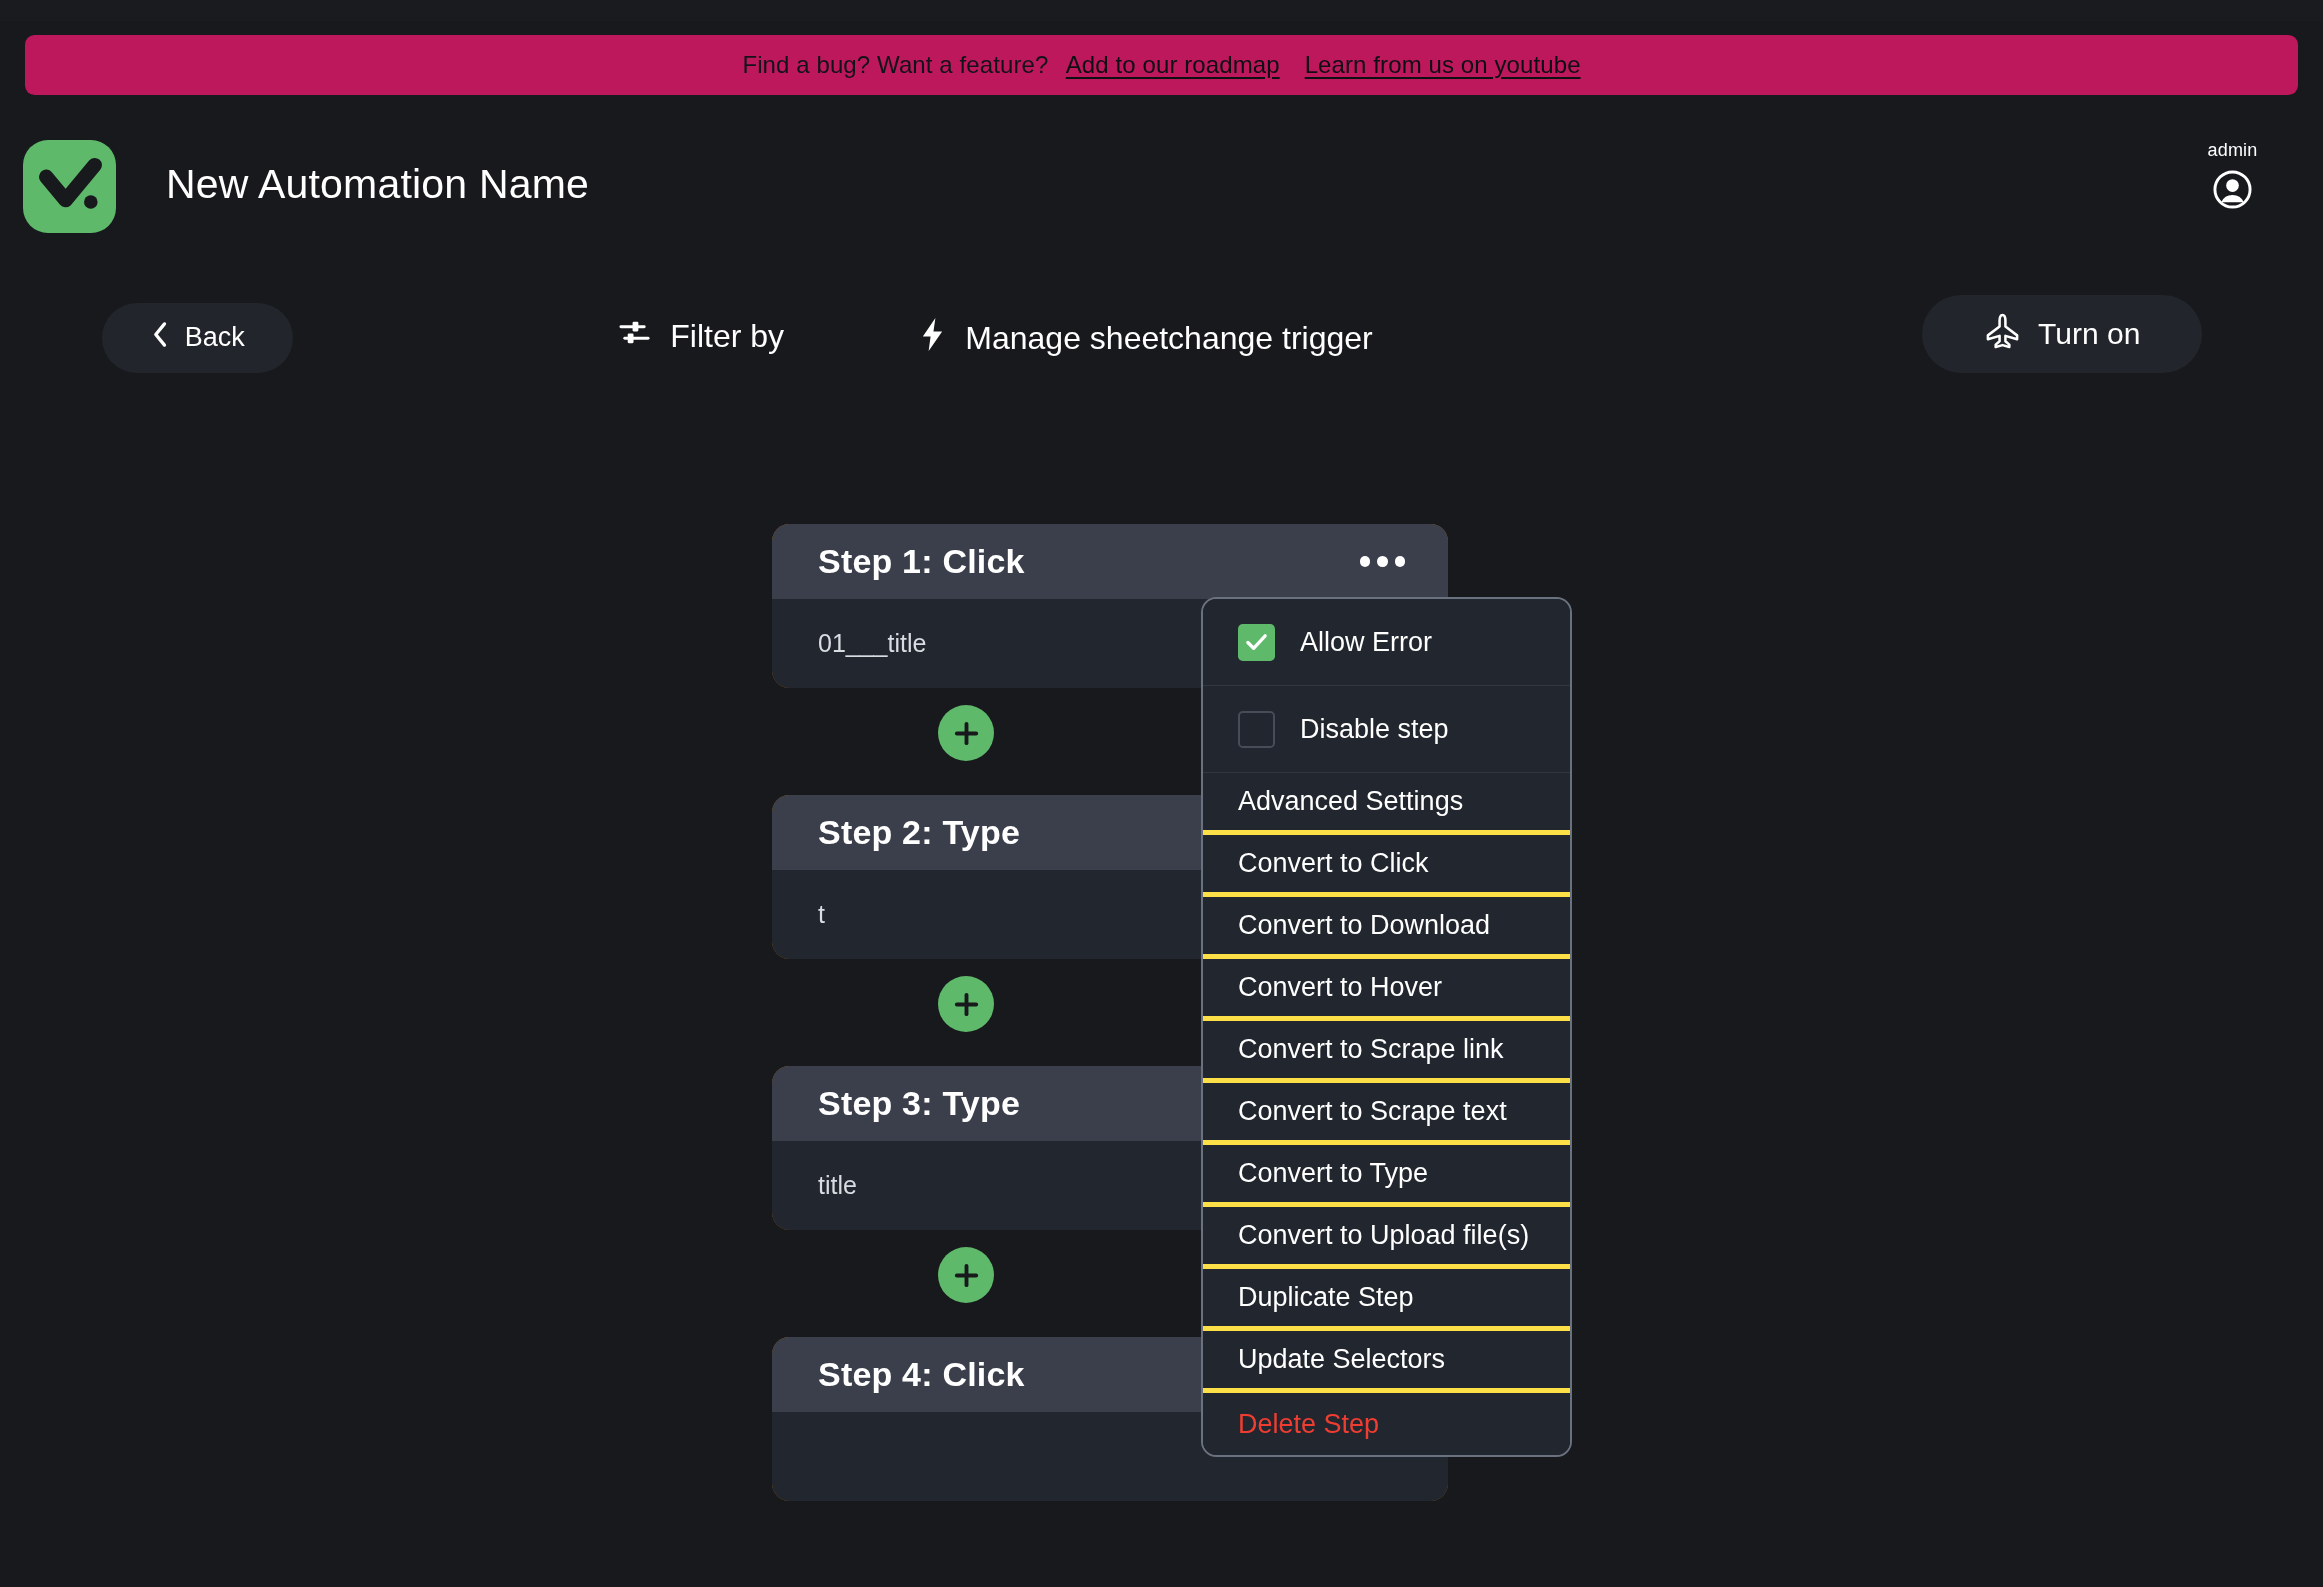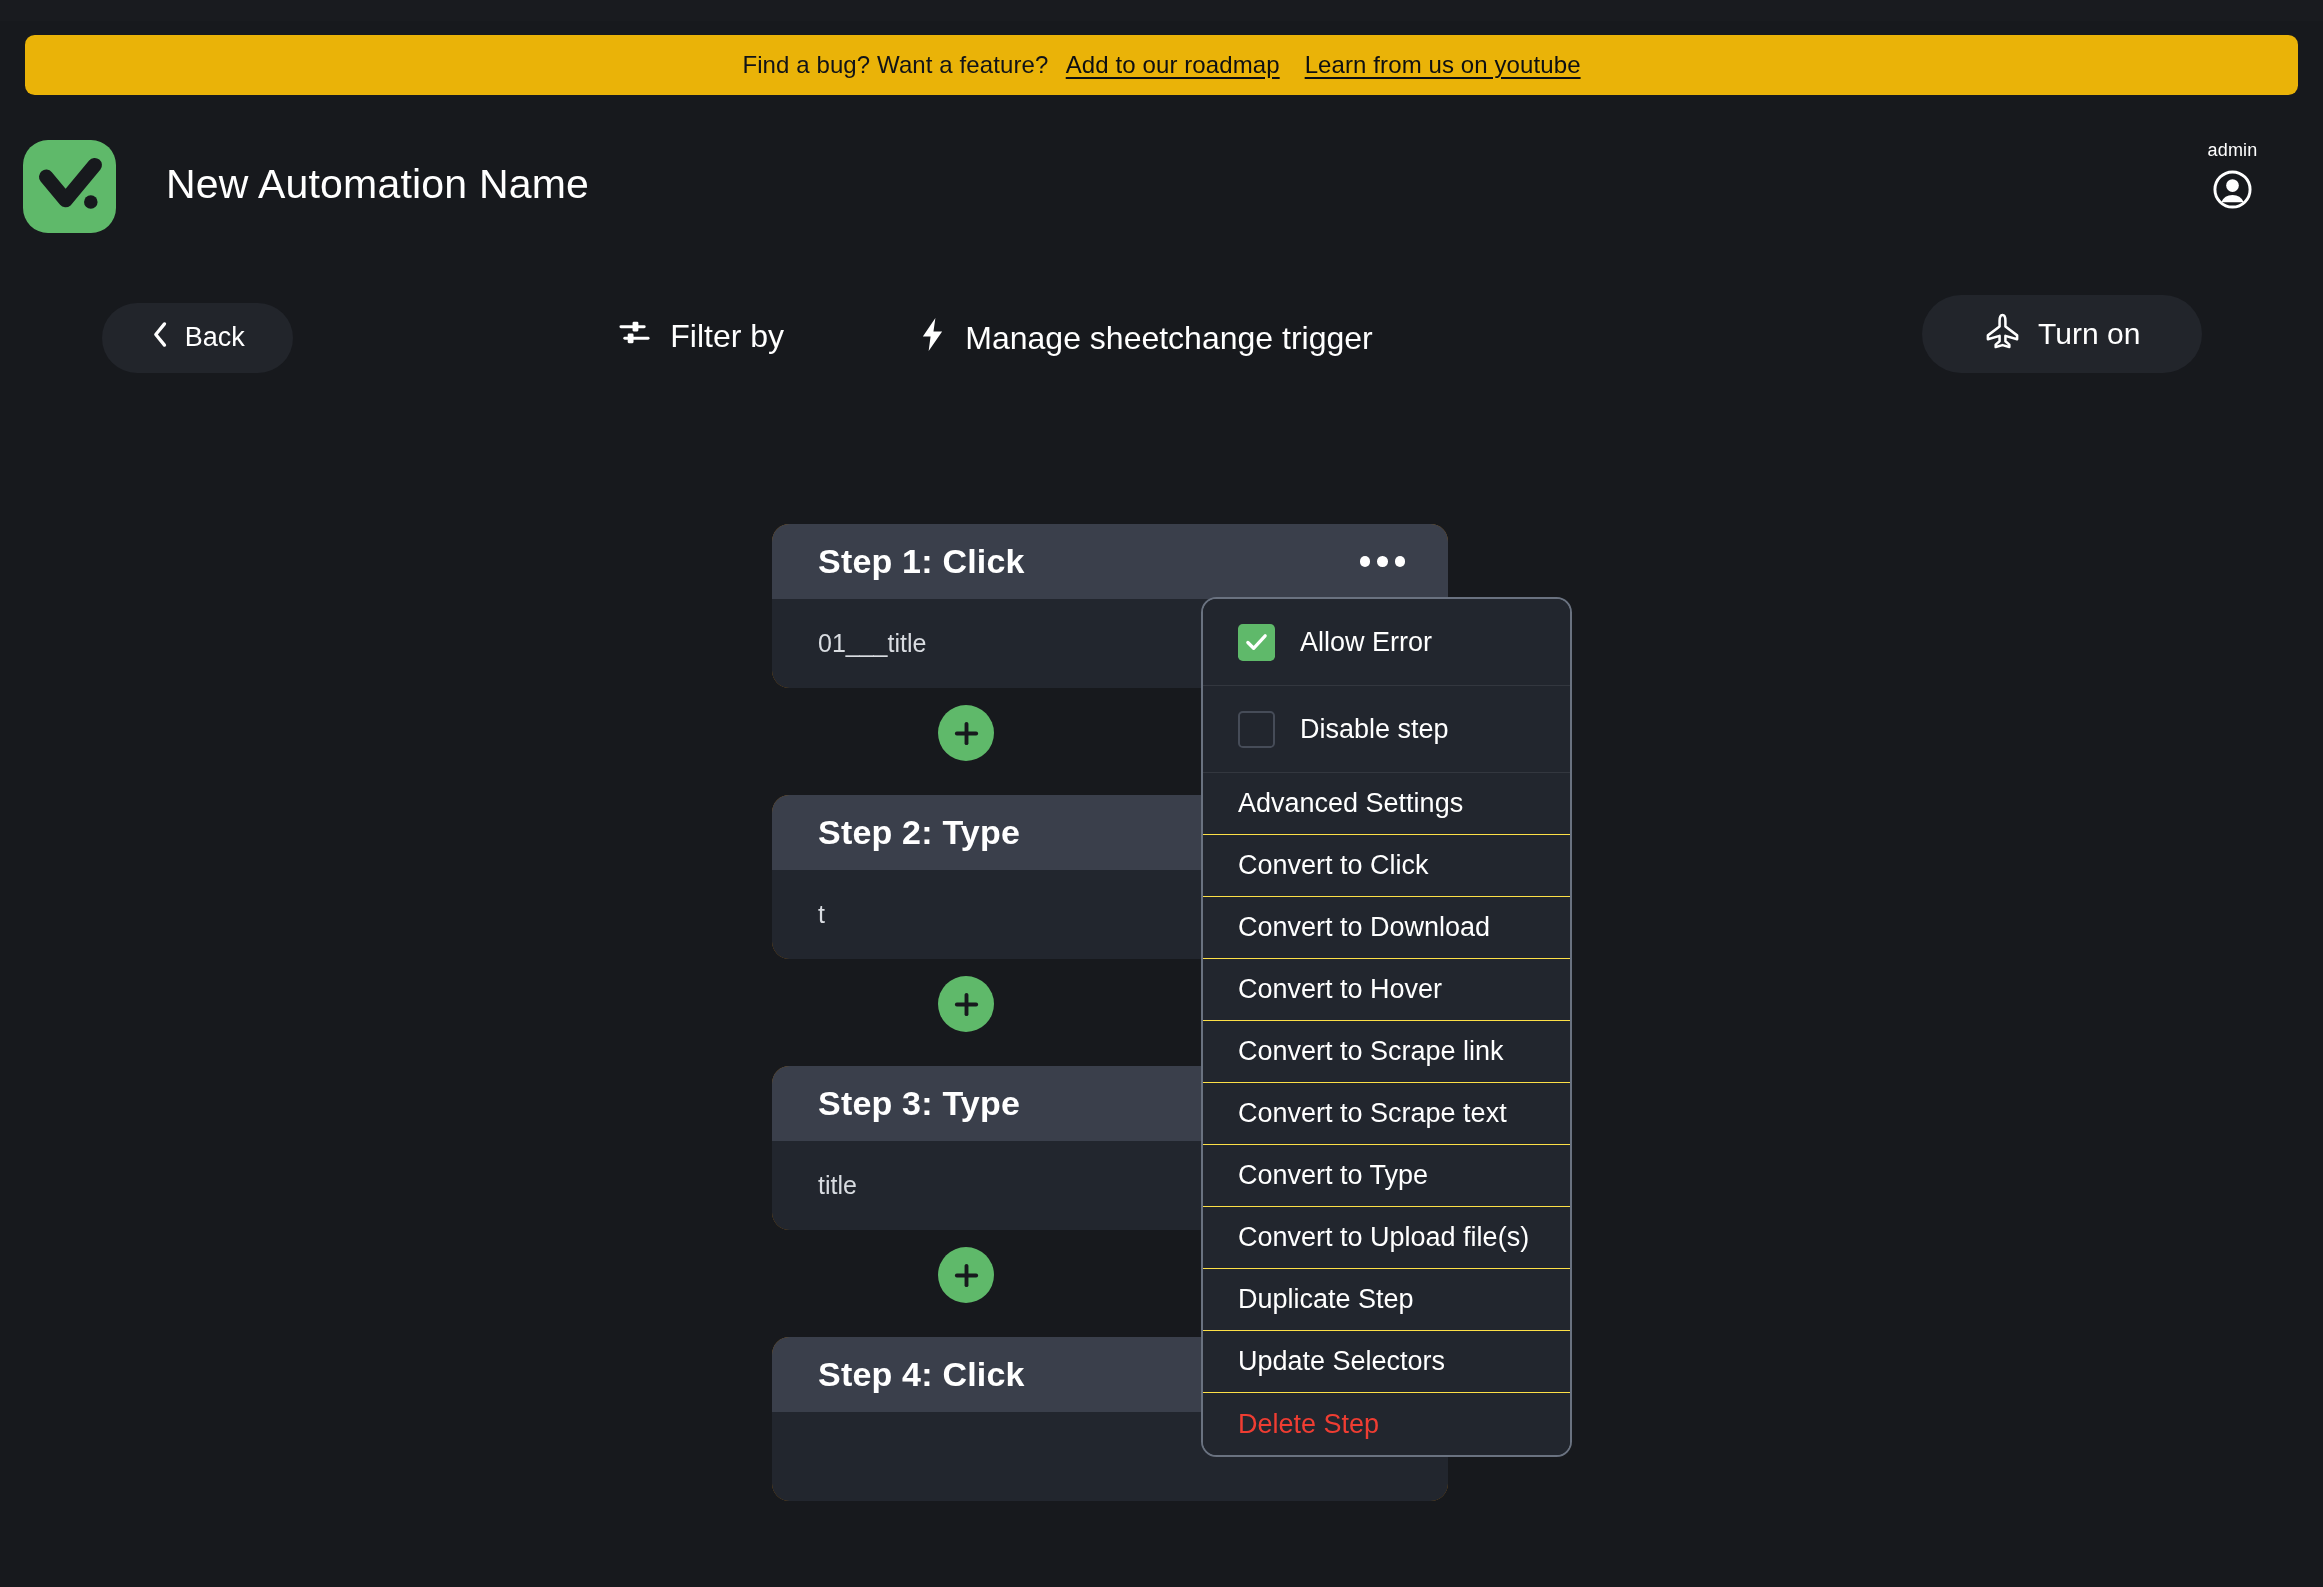--- a/index.html
+++ b/index.html
@@ -26,21 +26,21 @@
     background: #191b1f;
   }
 
   
   .banner {
     position: absolute;
     top: 35px;
     left: 25px;
     width: 2273px;
     height: 60px;
-    background: #eab308;
+    background: #be185d;
     border-radius: 9.7px;
     display: flex;
     align-items: center;
     justify-content: center;
     gap: 25px;
     color: #0d0f12;
     font-size: 24px;
     letter-spacing: 0.1px;
   }
   .banner .plain { color: #111318; }
@@ -266,21 +266,21 @@
     white-space: nowrap;
   }
   .menu-item {
     height: 62px;
     display: flex;
     align-items: center;
     padding: 0 35px;
     font-size: 27px;
     color: #ffffff;
     cursor: pointer;
-    border-bottom: 1px solid #fde047;
+    border-bottom: 5px solid #fde047;
     background: #22262e;
     white-space: nowrap;
   }
   .menu-item:last-child { border-bottom: none; }
   .menu-item.danger { color: #ef3d32; }
 </style>
 </head>
 <body>
 
 <div class="top-strip"></div>

